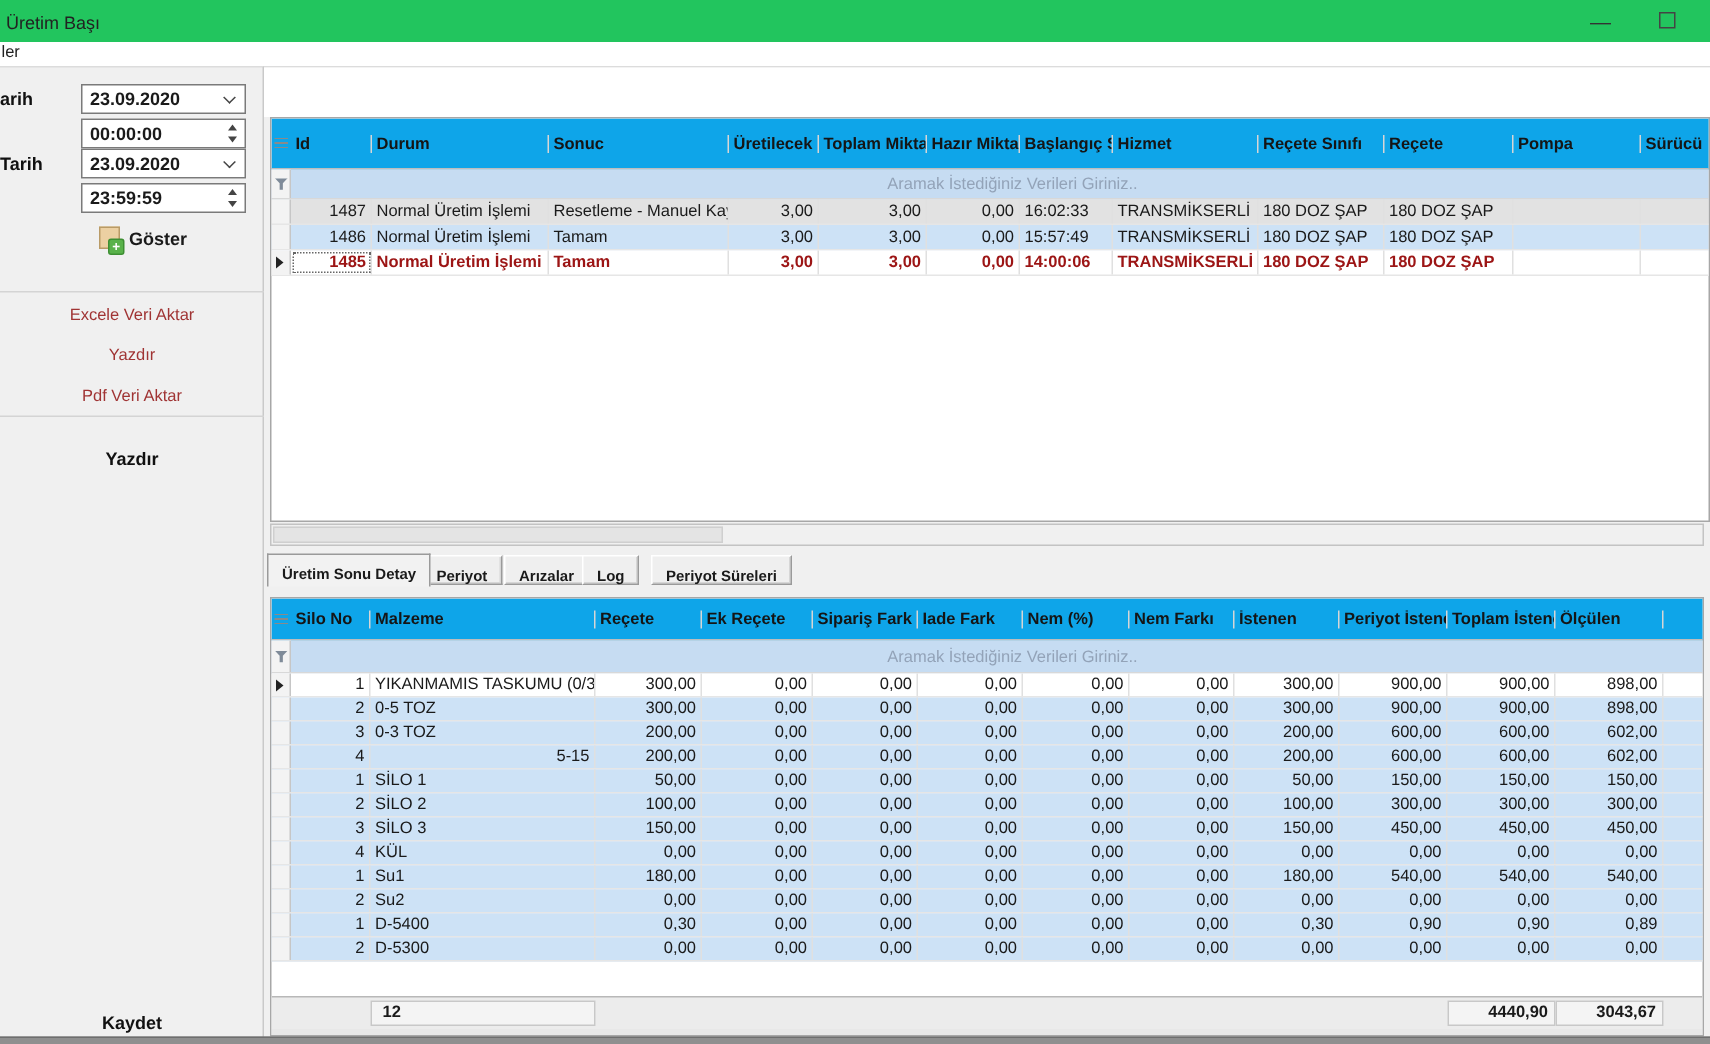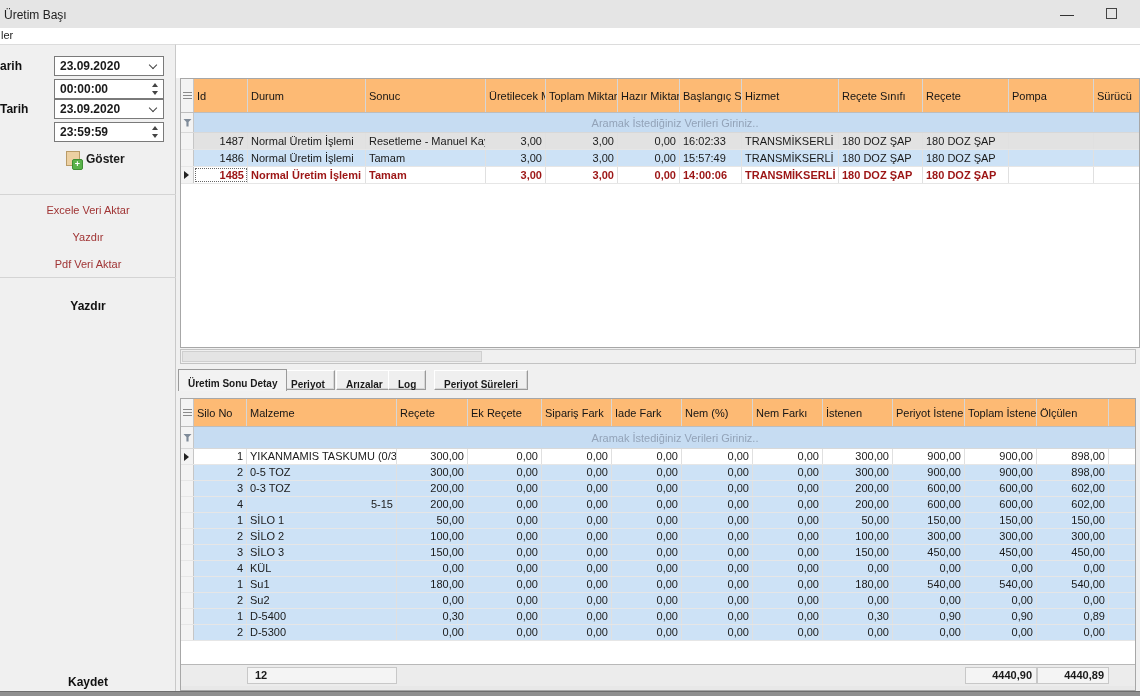--- a/index.html
+++ b/index.html
@@ -1,20 +1,20 @@
 <!DOCTYPE html>
 <html><head>
 <meta charset="utf-8">
 <style>
   * { margin:0; padding:0; box-sizing:border-box; }
   html,body { width:1140px; height:696px; overflow:hidden; }
   body { font-family:"Liberation Sans", sans-serif; font-size:11px; color:#1a1a1a; background:#fff; position:relative; }
 
   
-  .titlebar { position:absolute; left:0; top:0; width:1140px; height:28px; background:#e5e5e5; }
+  .titlebar { position:absolute; left:0; top:0; width:1140px; height:28px; background:#22c55e; }
   .title-text { position:absolute; left:4px; top:8px; font-size:12px; color:#222; }
   .win-btn { position:absolute; top:4px; width:26px; height:20px; text-align:center; line-height:20px; color:#333; cursor:default; }
   .btn-min { left:1054px; font-size:14px; }
   .btn-max { left:1098px; }
   .btn-max .sq { display:inline-block; width:11px; height:11px; border:1.5px solid #444; margin-top:4px; }
   .menubar { position:absolute; left:0; top:28px; width:1140px; height:16px; background:#fff; }
   .menu-item { position:absolute; left:1px; top:1px; font-size:11px; color:#222; }
 
   
   .sidebar { position:absolute; left:0; top:44px; width:176px; height:652px; background:#f0f0f0; border-right:1px solid #c9c9c9; border-top:1px solid #dcdcdc; }
@@ -47,21 +47,21 @@
   .tab.active { z-index:2; background:#f2f2f2; }
 
   
   .bottom-panel { position:absolute; left:0; top:347px; width:964px; height:305px; background:#f0f0f0; }
   .bot-grid-wrap { position:absolute; left:4px; top:6px; width:956px; height:293px; background:#fff; border:1px solid #a7a7a7; overflow:hidden; }
 
   
   .g-row { display:flex; position:relative; width:960px; }
   .cell { flex:none; padding:0 3px; white-space:nowrap; overflow:hidden; border-right:1px solid #e0e0e0; }
   .cell.num { text-align:right; }
-  .g-head { background:#fdba74; border-bottom:1px solid #bdbdbd; font-weight:normal; }
+  .g-head { background:#0ea5e9; border-bottom:1px solid #bdbdbd; font-weight:bold;align-items:center; }
   .g-head .cell { display:flex; align-items:center; line-height:12px; border-right:1px solid #d6d6d6; color:#151515; }
   .ind { flex:none; width:13px; background:#f3f3f3; border-right:1px solid #c6c6c6; position:relative; }
   .g-filter { border-bottom:1px solid #d8d8d8; }
   .g-filter .ftext { position:absolute; left:13px; right:0; top:0; bottom:0; text-align:center; color:#93a3b8;padding-left:15px; }
   .g-data { border-bottom:1px solid #e6e6e6; }
   .g-data .cell { line-height:inherit; }
   .row-gray { background:#e2e2e2; }
   .row-alt  { background:#cde2f6; }
   .row-current { background:#fff; }
   .row-current-red { background:#fff; color:#9c1515; font-weight:bold; }
@@ -443,20 +443,20 @@
           <div class="cell cell-nem_farki num" style="width: 70px;">0,00</div>
           <div class="cell cell-istenen num" style="width: 70px;">0,00</div>
           <div class="cell cell-periyot_istenen num" style="width: 72px;">0,00</div>
           <div class="cell cell-toplam_istenen num" style="width: 72px;">0,00</div>
           <div class="cell cell-olculen num" style="width: 72px;">0,00</div>
           <div class="cell" style="width: 32px;"></div>
         </div>
       <div class="g-footer">
         <div class="f-box f-count">12</div>
         <div class="f-box f-tot1">4440,90</div>
-        <div class="f-box f-tot2">4440,89</div>
+        <div class="f-box f-tot2">3043,67</div>
       </div>
       <div class="g-botscroll"></div>
     </div>
   </div>
 </div>
 
 <div class="window-bottom-edge"></div>
 
 </body></html>

